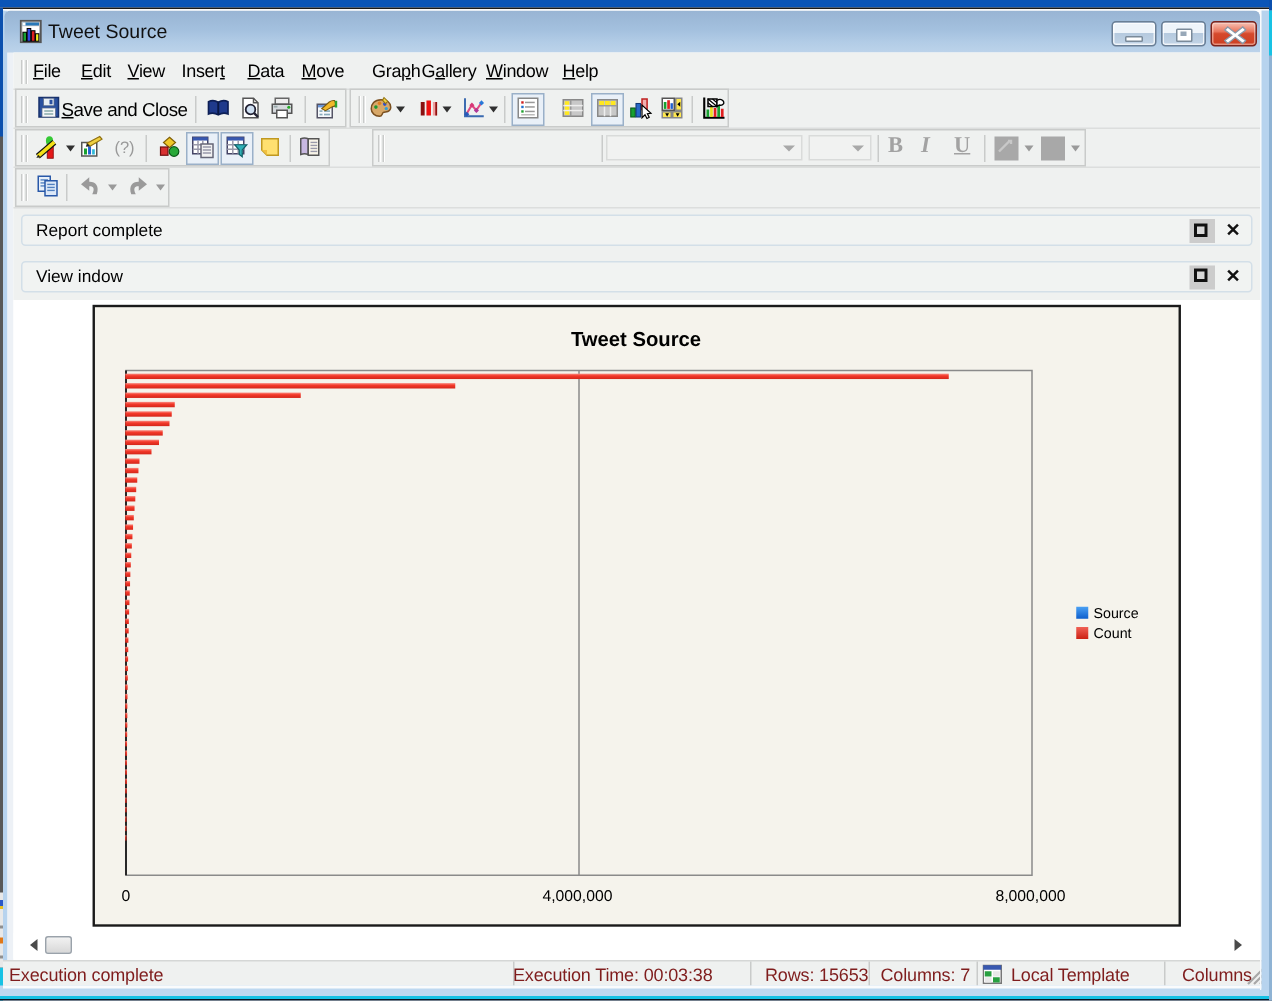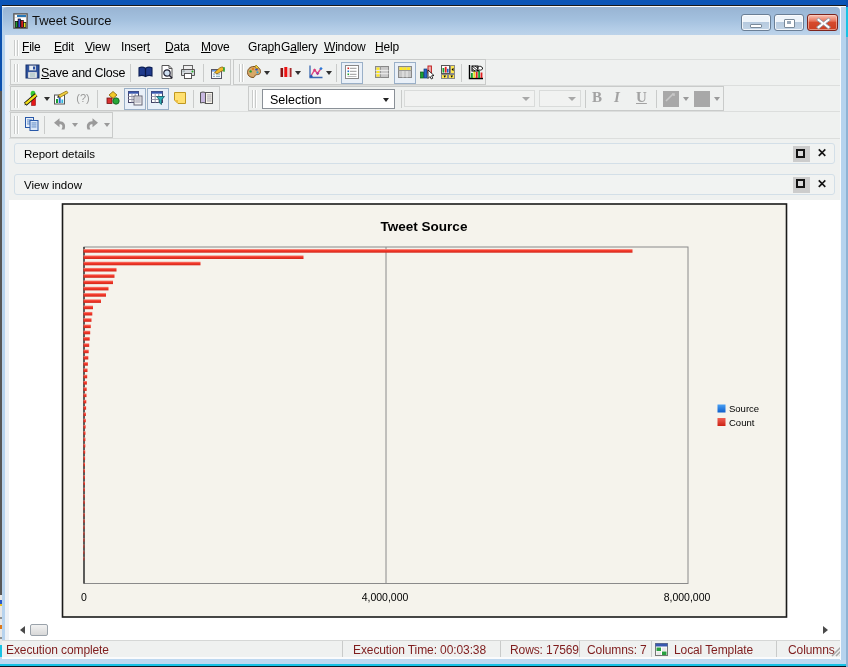--- a/index.html
+++ b/index.html
@@ -313,24 +313,20 @@
 <div class="ic" style="left:199px;top:90px;"><svg width="16" height="16" viewBox="0 0 16 16">
           <path d="M1.5 2.5 Q4 1.5 6.5 2.5 L6.5 13 Q4 12 1.5 13 Z" fill="#c8b8e0" stroke="#555"></path>
 <rect x="6.5" y="2.5" width="7" height="11" fill="#f8f4e8" stroke="#555"></rect>
 <rect x="8" y="4.5" width="4.5" height="0.9" fill="#99a"></rect>
           <rect x="8" y="6.5" width="4.5" height="0.9" fill="#99a"></rect>
           <rect x="8" y="8.5" width="4.5" height="0.9" fill="#99a"></rect>
           <rect x="8" y="10.5" width="4.5" height="0.9" fill="#99a"></rect>
         </svg></div>
 <div class="hnd" style="left:252px;top:90px;height:18px"></div>
       <div class="hnd" style="left:255px;top:90px;height:18px"></div>
-<div class="combo" style="left:262px;top:89px;width:133px;height:20px">
-        <span class="ctx">Selection</span>
-        <span class="carr"></span>
-      </div>
 <div class="sep" style="left:401px;top:90px;height:18px"></div>
 <div class="dcombo" style="left:404px;top:90px;width:131px;height:17px">
         <span class="dcarr"></span>
       </div>
 <div class="dcombo" style="left:539px;top:90px;width:42px;height:17px">
         <span class="dcarr"></span>
       </div>
 <div class="sep" style="left:585px;top:90px;height:18px"></div>
 <div class="biu" style="left:592px;top:89px;font-weight:bold">B</div>
 <div class="biu" style="left:614px;top:89px;font-style:italic;font-weight:bold">I</div>
@@ -359,21 +355,21 @@
 <div class="ic" style="left:52px;top:116px;"><svg width="16" height="16" viewBox="0 0 16 16">
           <path d="M12.5 13.5 C14.5 8 11.5 5 7.5 5.2 L7.5 2.2 L2 6.8 L7.5 11.2 L7.5 8.2 C10 8 11.5 9.5 9.5 13.5 Z" fill="#9a9a9a"></path>
         </svg></div>
 <div style="position:absolute;left:72px;top:123px;width:0;height:0;border-left:3.5px solid transparent;border-right:3.5px solid transparent;border-top:4px solid #9a9a9a"></div>
 <div class="ic" style="left:84px;top:116px;"><svg width="16" height="16" viewBox="0 0 16 16">
           <path d="M3.5 13.5 C1.5 8 4.5 5 8.5 5.2 L8.5 2.2 L14 6.8 L8.5 11.2 L8.5 8.2 C6 8 4.5 9.5 6.5 13.5 Z" fill="#9a9a9a"></path>
         </svg></div>
 <div style="position:absolute;left:104px;top:123px;width:0;height:0;border-left:3.5px solid transparent;border-right:3.5px solid transparent;border-top:4px solid #9a9a9a"></div>
   </div>
   <div class="pbar" style="top:143px">
-  <div class="ptxt">Report details</div>
+  <div class="ptxt">Report complete</div>
   <div class="pmax">
         <div class="pmaxin"></div>
       </div>
   <div class="px">✕</div>
 </div>
   <div class="pbar" style="top:173.5px">
   <div class="ptxt">View indow</div>
   <div class="pmax">
         <div class="pmaxin"></div>
       </div>
@@ -463,23 +459,23 @@
     </svg>
   </div>
   <div class="abs" id="hscroll">
     <div style="position:absolute;left:11px;top:4px;width:0;height:0;border-top:4.5px solid transparent;border-bottom:4.5px solid transparent;border-right:5.5px solid #4a4a4a"></div>
     <div style="position:absolute;left:21px;top:2px;width:18px;height:12px;border:1px solid #9aa2aa;border-radius:2px;background:linear-gradient(#f2f2f2,#d8d8d8)"></div>
     <div style="position:absolute;left:814px;top:4px;width:0;height:0;border-top:4.5px solid transparent;border-bottom:4.5px solid transparent;border-left:5.5px solid #4a4a4a"></div>
   </div>
   <div class="abs" id="status">
     <div class="t" style="left:4px">Execution complete</div>
     <div class="fld" style="left:340px"></div>
-    <div class="t" style="left:351px">Execution Time: 00:03:38</div>
+    <div class="t" style="left:340px">Execution Time: 00:03:38</div>
     <div class="fld" style="left:498px"></div>
-    <div class="t" style="left:508px">Rows: 17569</div>
+    <div class="t" style="left:508px">Rows: 15653</div>
     <div class="fld" style="left:577px"></div>
     <div class="t" style="left:585px">Columns: 7</div>
     <div class="fld" style="left:649px"></div>
     <div style="position:absolute;left:653px;top:2px"><svg width="13" height="13" viewBox="0 0 13 13">
           <rect x="0.5" y="0.5" width="12" height="12" fill="#fff" stroke="#777"></rect>
 <rect x="0.5" y="0.5" width="12" height="3" fill="#3858b0"></rect>
 <rect x="1.5" y="4.5" width="4.5" height="3.5" fill="#28a040"></rect>
           <rect x="7" y="8.5" width="4.5" height="3.5" fill="#28a040"></rect>
 <rect x="7" y="4.5" width="4.5" height="3.5" fill="#e8e8e8"></rect>
           <rect x="1.5" y="8.5" width="4.5" height="3.5" fill="#e8e8e8"></rect>

